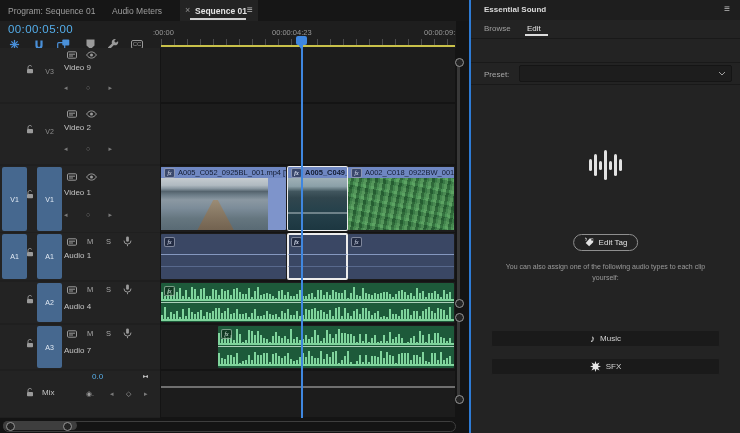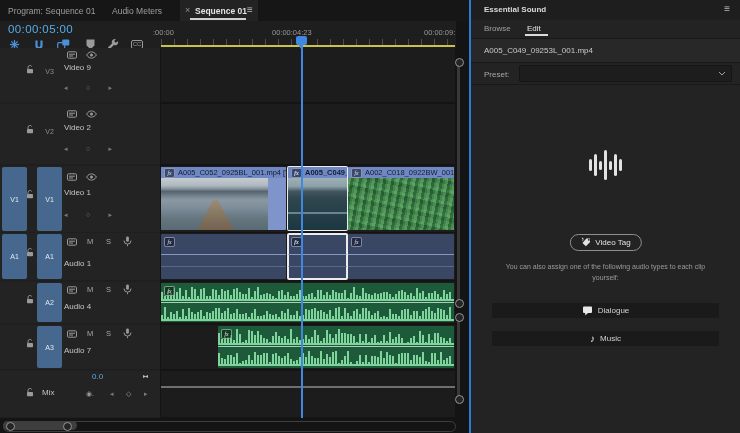--- a/index.html
+++ b/index.html
@@ -260,21 +260,21 @@
       </span>
       <span class="ms" style="left:87px;top:4px">M</span>
       <span class="ms" style="left:106px;top:4px">S</span>
       <span class="hic" style="left:123px;top:3px">
         <svg width="9" height="11" viewBox="0 0 9 11">
             <rect x="3.1" y="0.4" width="2.8" height="5.4" rx="1.4" fill="currentColor"></rect>
             <path d="M1 4.6a3.5 3.5 0 0 0 7 0" fill="none" stroke="currentColor"></path>
             <line x1="4.5" y1="8.4" x2="4.5" y2="10.2" stroke="currentColor"></line>
           </svg>
       </span>
-      <span class="tname" style="top:26px">Audio 1</span>
+      <span class="tname" style="top:18px">Audio 1</span>
     </div>
 
     <div class="thr" style="top:261px;height:41px">
       <span class="lk" style="top:13px">
         <svg width="8" height="9" viewBox="0 0 8 9">
             <path d="M2 4V2.4a2 2 0 0 1 3.7-1" fill="none" stroke="currentColor"></path>
             <rect x="1" y="4" width="6" height="4.3" rx="0.8" fill="currentColor"></rect>
           </svg>
       </span>
       <span class="tgt">A2</span>
@@ -788,23 +788,20 @@
 
   <div class="es-blue-edge"></div>
   <div class="es">
     <div class="es-header"></div>
     <span class="es-title">Essential Sound</span>
     <span class="es-menu">≡</span>
     <span class="es-tab" style="left:13px">Browse</span>
     <span class="es-tab on" style="left:56px">Edit</span>
     <div class="es-underline"></div>
     <div class="es-div" style="top:38px"></div>
-    <div class="es-filename-row">
-      <span class="es-filename">A005_C049_09253L_001.mp4</span>
-    </div>
     <div class="es-div" style="top:62px"></div>
     <span class="es-preset-label">Preset:</span>
     <div class="es-select">
       <span class="chev">
         <svg width="8" height="5" viewBox="0 0 8 5">
             <polyline points="1,1 4,4 7,1" fill="none" stroke="currentColor"></polyline>
           </svg>
       </span>
     </div>
     <div class="es-div" style="top:84px"></div>
@@ -821,35 +818,35 @@
 
     <div class="es-autotag">
       <span class="gi">
         <svg width="11" height="11" viewBox="0 0 11 11">
             <path d="M5.5 1.6h3.6v3.6L5 9.3 1.6 5.9 5.5 1.6Z" fill="#e3e3e3"></path>
             <circle cx="8" cy="2.8" r="0.9" fill="#1a1a1a"></circle>
             <line x1="1" y1="1" x2="2.6" y2="1.8" stroke="#e3e3e3"></line>
             <line x1="1.4" y1="3.2" x2="2.6" y2="2.8" stroke="#e3e3e3"></line>
           </svg>
       </span>
-      <span>Video Tag</span>
+      <span>Edit Tag</span>
     </div>
 
     <div class="es-caption">
       <div>You can also assign one of the following audio types to each clip</div>
       <div>yourself:</div>
     </div>
 
-    <div class="es-btn" style="top:302px">
-      <span class="gi">
-        <svg width="11" height="10" viewBox="0 0 11 10">
-            <path d="M1 1.5a1 1 0 0 1 1-1h7a1 1 0 0 1 1 1V6a1 1 0 0 1-1 1H6L3.2 9.4V7H2a1 1 0 0 1-1-1Z" fill="#e8e8e8"></path>
-          </svg>
-      </span>
-      <span>Dialogue</span>
-    </div>
     <div class="es-btn" style="top:330px">
       <span class="gi note">♪</span>
       <span>Music</span>
     </div>
+    <div class="es-btn" style="top:358px">
+      <span class="gi">
+        <svg width="11" height="11" viewBox="0 0 12 12">
+            <path d="M6 0l1 3.4L10.4 1.6 8.6 5 12 6 8.6 7l1.8 3.4L7 8.6 6 12 5 8.6 1.6 10.4 3.4 7 0 6l3.4-1L1.6 1.6 5 3.4Z" fill="#e8e8e8"></path>
+          </svg>
+      </span>
+      <span>SFX</span>
+    </div>
   </div>
 
 </div>
 
 </body></html>

